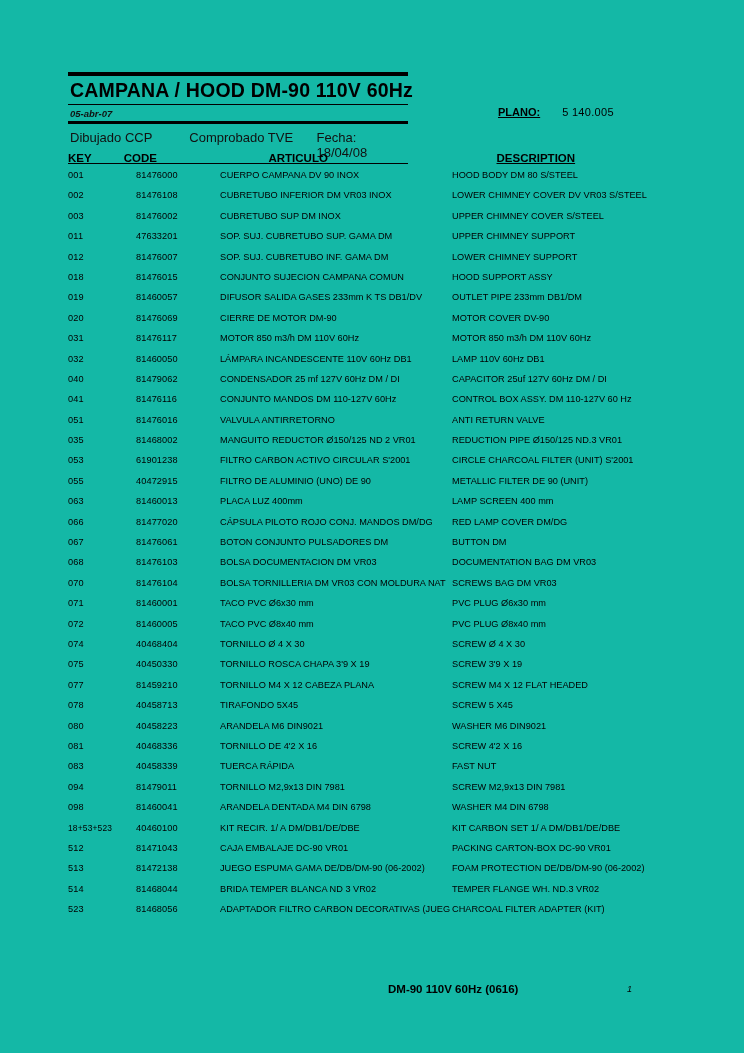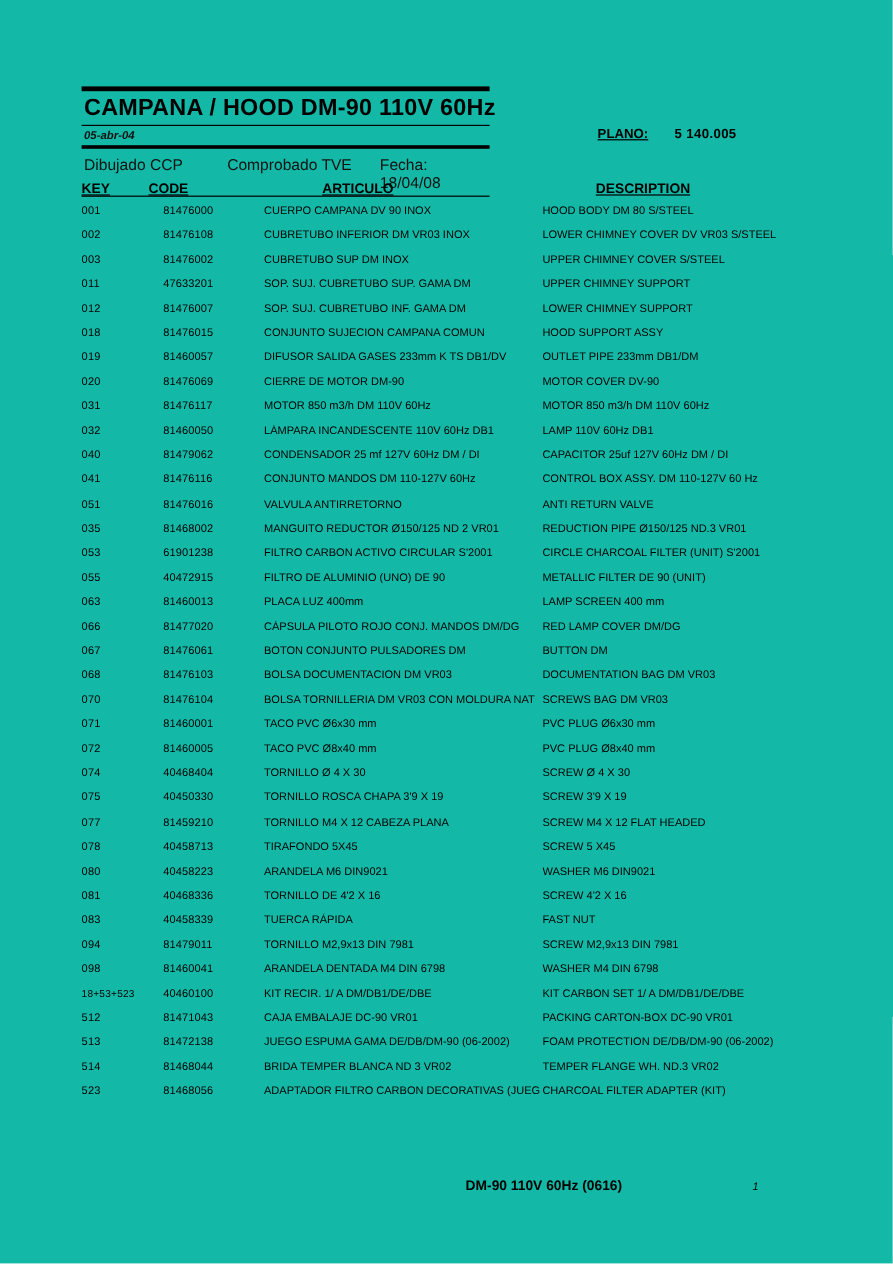--- a/index.html
+++ b/index.html
@@ -71,21 +71,21 @@
     left: 498px;
     top: 106px;
     font-size: 11px;
     font-weight: bold;
     white-space: nowrap;
   }
   .plano-label {
     text-decoration: underline;
   }
   .plano-value {
-    font-weight: bold;
+    font-weight: normal;
     margin-left: 22px;
     letter-spacing: 0.3px;
     text-align: center;
   }
 
   
   .table {
     position: absolute;
     left: 68px;
     top: 152px;
@@ -151,21 +151,21 @@
 </style>
 </head>
 <body>
 
 <div class="page">
 
   <div class="titleblock">
     <div class="rule-thick"></div>
     <div class="doc-title">CAMPANA / HOOD DM-90 110V 60Hz</div>
     <div class="rule-thin"></div>
-    <div class="doc-date">05-abr-04</div>
+    <div class="doc-date">05-abr-07</div>
     <div class="rule-mid"></div>
     <div class="meta-row">
       <div class="meta-cell-1">Dibujado CCP</div>
       <div class="meta-cell-2">Comprobado TVE</div>
       <div class="meta-cell-3">Fecha: 18/04/08</div>
     </div>
     <div class="rule-thin"></div>
   </div>
 
   <div class="plano">

